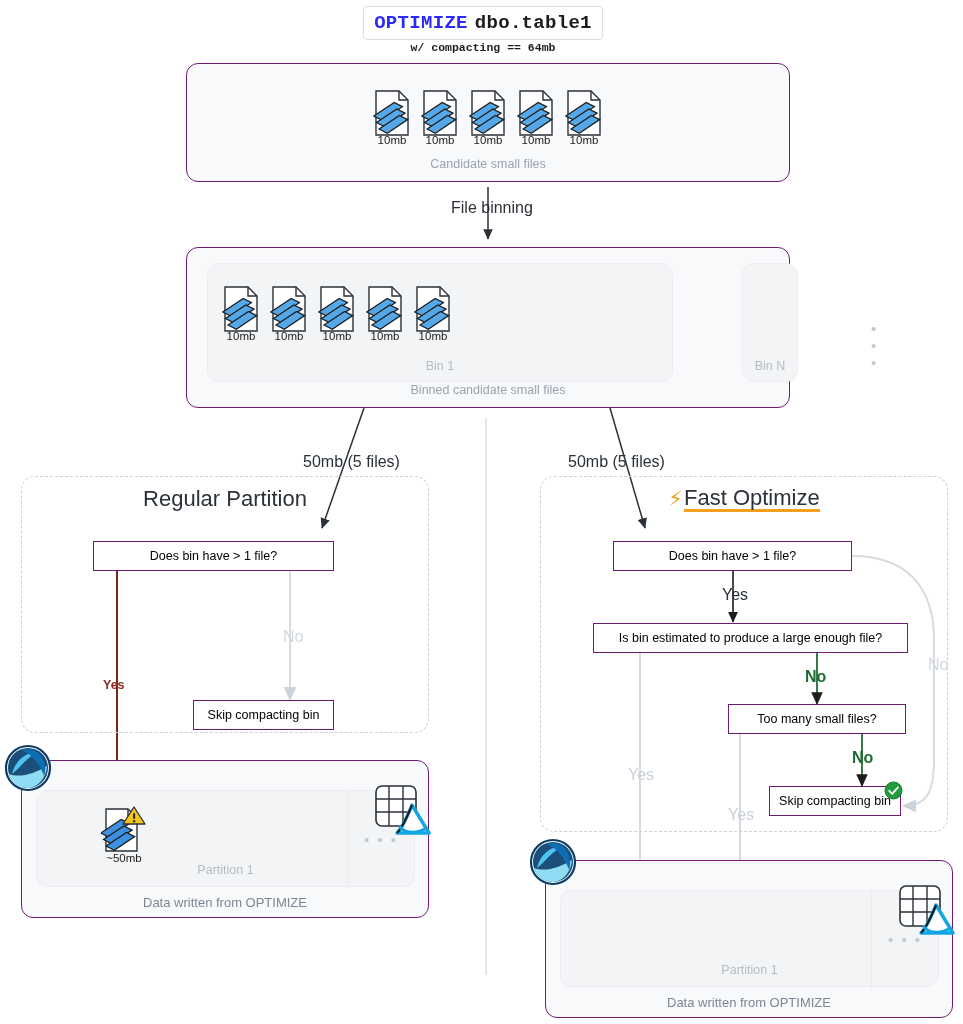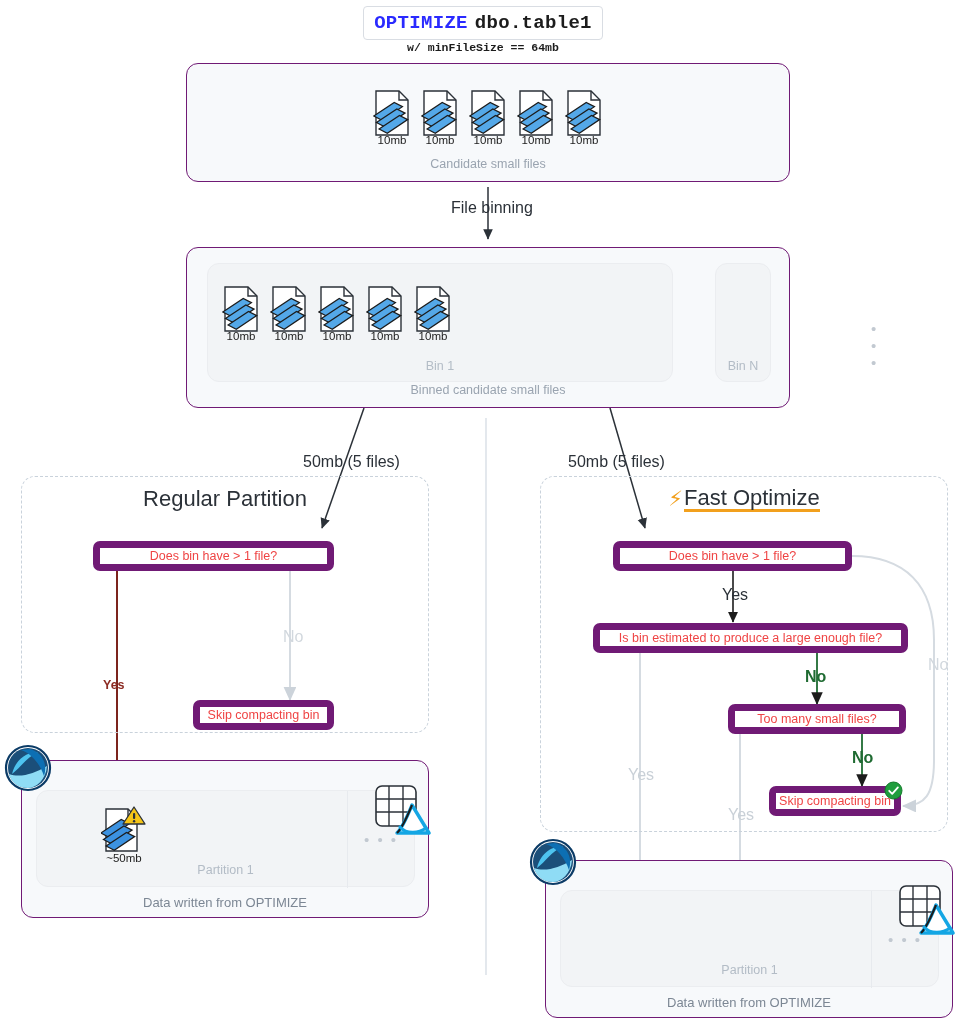--- a/index.html
+++ b/index.html
@@ -23,23 +23,23 @@
   .inner{background:#f2f4f6;border:1px solid #ebedf0;border-radius:12px;}
   .inner-cap{position:absolute;width:100%;text-align:center;color:#b3bcc6;font-size:12.5px;}
 
   
   .fileicon{position:relative;width:38px;height:46px;}
   .fileicon .sz{position:absolute;left:-6px;top:44px;width:50px;text-align:center;
       font-size:11.5px;color:#1c1c1c;}
   .fnode{display:flex;flex-direction:column;align-items:center;}
 
   
-  .fbox{background:#fff;border:7px solid #701a75;border-radius:7px;
+  .fbox{background:#fff;border:1px solid #701a75;border-radius:0;
         display:flex;align-items:center;justify-content:center;
-        font-size:12.5px;color:#ef4444;text-align:center;}
+        font-size:12.5px;color:#000000;text-align:center;}
 
   
   .dashgrp{border:1.5px dashed #c9d2db;border-radius:14px;background:transparent;}
   .grp-title{position:absolute;width:100%;text-align:center;font-size:22px;color:#2b3138;font-weight:400;}
 
   
   .elabel{position:absolute;font-size:16px;white-space:nowrap;}
   .lab-yes-red{color:#8c2b23;font-weight:700;font-size:12.5px;}
   .lab-no-grey{color:#d2d8de;}
   .lab-yes-grey{color:#c9d0d7;}
@@ -96,21 +96,21 @@
 
     <line x1="740" y1="734" x2="740" y2="893" stroke="#d5dbe1" stroke-width="2" marker-end="url(#ah-grey)"></line>
 
     <line x1="862" y1="734" x2="862" y2="786" stroke="#1f6b32" stroke-width="1.8" marker-end="url(#ah-green)"></line>
   </svg>
 
   <div class="abs" id="title-box">
     <span class="kw">OPTIMIZE</span>
     <span class="tbl">dbo.table1</span>
   </div>
-  <div class="abs" id="title-sub">w/ minFileSize == 64mb</div>
+  <div class="abs" id="title-sub">w/ compacting == 64mb</div>
 
   <div class="abs panel" style="left:186px;top:63px;width:604px;height:119px;">
     <div style="position:absolute;left:0;top:26px;width:100%;display:flex;justify-content:center;gap:10px;">
 
       <div class="fnode">
         <span class="fileicon">
           <svg width="38" height="46" viewBox="0 0 38 46">
             <path d="M3,1 H26 L35,10 V45 H3 Z" fill="#fff" stroke="#2b3138" stroke-width="1.4"></path>
             <path d="M26,1 L26,10 L35,10" fill="none" stroke="#2b3138" stroke-width="1.4"></path>
             <g transform="translate(0,14) rotate(-22 17 12)">
@@ -266,21 +266,21 @@
             </svg>
             <span class="sz">10mb</span>
           </span>
         </div>
       </div>
       <div class="inner-cap" style="top:95px;">Bin 1</div>
     </div>
 
     <div class="dots" style="left:684px;top:72px;">• • •</div>
 
-    <div class="abs inner" style="left:528px;top:15px;width:56px;height:119px;">
+    <div class="abs inner" style="left:555px;top:15px;width:56px;height:119px;">
       <div class="inner-cap" style="top:95px;">Bin N</div>
     </div>
 
     <div class="panel-cap" style="top:135px;">Binned candidate small files</div>
   </div>
 
   <div class="elabel lab-dark" style="left:303px;top:453px;">50mb (5 files)</div>
   <div class="elabel lab-dark" style="left:568px;top:453px;">50mb (5 files)</div>
 
   <div class="abs dashgrp" style="left:21px;top:476px;width:408px;height:257px;"></div>

